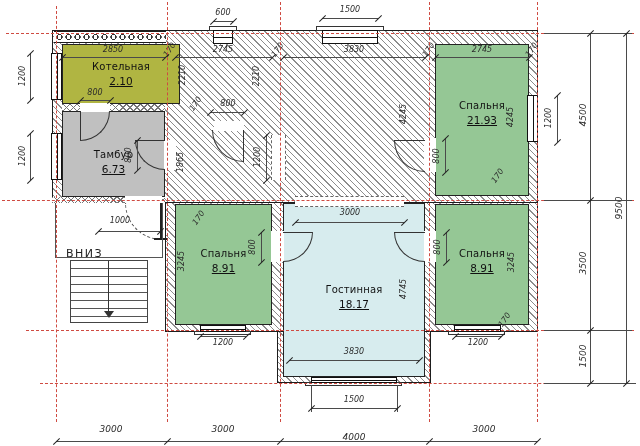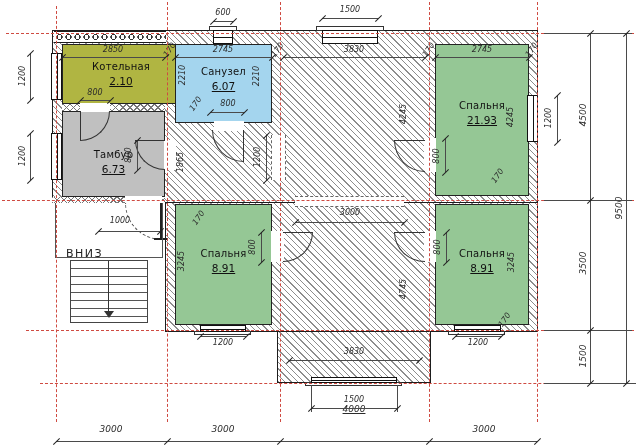--- a/index.html
+++ b/index.html
@@ -57,35 +57,35 @@
   <div class="hatch" style="left:165px;top:203px;width:373px;height:129px;border-top:none;"></div>
   <div class="hatch" style="left:277px;top:332px;width:154px;height:51px;border-top:none;"></div>
   <div class="wallcirc" style="left:54px;top:31px;width:112px;height:12px;"></div>
   <div class="xhatch" style="left:62px;top:104px;width:103px;height:7px;"></div>
   <div class="xhatch" style="left:52px;top:197px;width:113px;height:6px;"></div>
 
   <div class="room" style="left: 62px; top: 44px; width: 118px; height: 60px; background-color: rgb(176, 181, 66);">
     <span class="rname">Котельная</span>
     <span class="rarea">2.10</span>
   </div>
-  <div class="room" style="left: 175px; top: 44px; width: 97px; height: 79px; padding-bottom: 10px; background-color: rgb(164, 213, 238);">
-    <span class="rname">Санузел</span>
-    <span class="rarea">6.07</span>
-  </div>
   <div class="room" style="left: 435px; top: 44px; width: 94px; height: 152px; padding-bottom: 14px; background-color: rgb(149, 199, 149);">
     <span class="rname">Спальня</span>
     <span class="rarea">21.93</span>
   </div>
   <div class="room" style="left: 62px; top: 111px; width: 103px; height: 86px; padding-top: 16px; background-color: rgb(192, 192, 192);">
     <span class="rname">Тамбур</span>
     <span class="rarea">6.73</span>
   </div>
   <div class="room" style="left: 175px; top: 204px; width: 97px; height: 121px; padding-bottom: 8px; background-color: rgb(149, 199, 149);">
     <span class="rname">Спальня</span>
     <span class="rarea">8.91</span>
+  </div>
+  <div class="room" style="left: 283px; top: 203px; width: 142px; height: 174px; padding-top: 14px; background-color: rgb(215, 236, 238);">
+    <span class="rname">Гостинная</span>
+    <span class="rarea">18.17</span>
   </div>
   <div class="room" style="left: 435px; top: 204px; width: 94px; height: 121px; padding-bottom: 8px; background-color: rgb(149, 199, 149);">
     <span class="rname">Спальня</span>
     <span class="rarea">8.91</span>
   </div>
 
   <div class="opening" style="left:271px;top:135px;width:13px;height:45px;border-left:1px dashed #666;border-right:1px dashed #666;"></div>
   <div class="opening" style="left:295px;top:196px;width:109px;height:9px;border-top:1px dashed #666;border-bottom:1px dashed #666;"></div>
 
   <div class="opening" style="left:80px;top:103px;width:30px;height:9px;"></div>
@@ -164,21 +164,21 @@
   <span class="dim" style="left:334px;top:347px;">3830</span>
   <span class="dim" style="left:100px;top:216px;">1000</span>
   <span class="dim v" style="left:3px;top:71px;">1200</span>
   <span class="dim v" style="left:3px;top:151px;">1200</span>
   <span class="dim v" style="left:529px;top:113px;">1200</span>
   <span class="dim" style="left:203px;top:338px;">1200</span>
   <span class="dim" style="left:458px;top:338px;">1200</span>
   <span class="dim" style="left:334px;top:395px;">1500</span>
   <span class="dim big" style="left:91px;top:424px;">3000</span>
   <span class="dim big" style="left:203px;top:424px;">3000</span>
-  <span class="dim big" style="left:334px;top:404px;text-decoration:underline;">4000</span>
+  <span class="dim big" style="left:334px;top:432px;text-decoration:underline;">4000</span>
   <span class="dim big" style="left:464px;top:424px;">3000</span>
   <span class="dim v big" style="left:563px;top:110px;">4500</span>
   <span class="dim v big" style="left:563px;top:258px;">3500</span>
   <span class="dim v big" style="left:563px;top:351px;">1500</span>
   <span class="dim v big" style="left:599px;top:203px;">9500</span>
 
 <div class="gridv" style="left: 56px; top: 6px; height: 416px;"></div>
     <div class="gridv" style="left: 167px; top: 2px; height: 420px;"></div>
     <div class="gridv" style="left: 280px; top: 2px; height: 420px;"></div>
     <div class="gridv" style="left: 429px; top: 2px; height: 420px;"></div>

